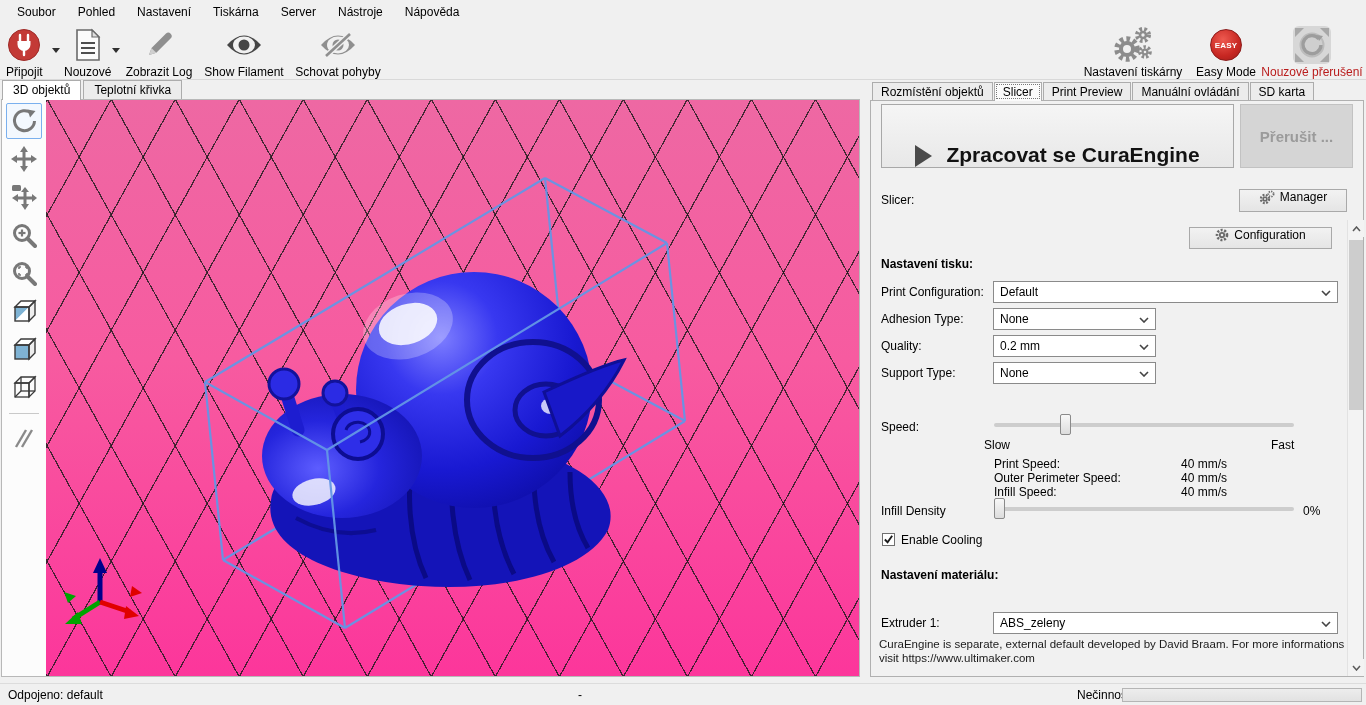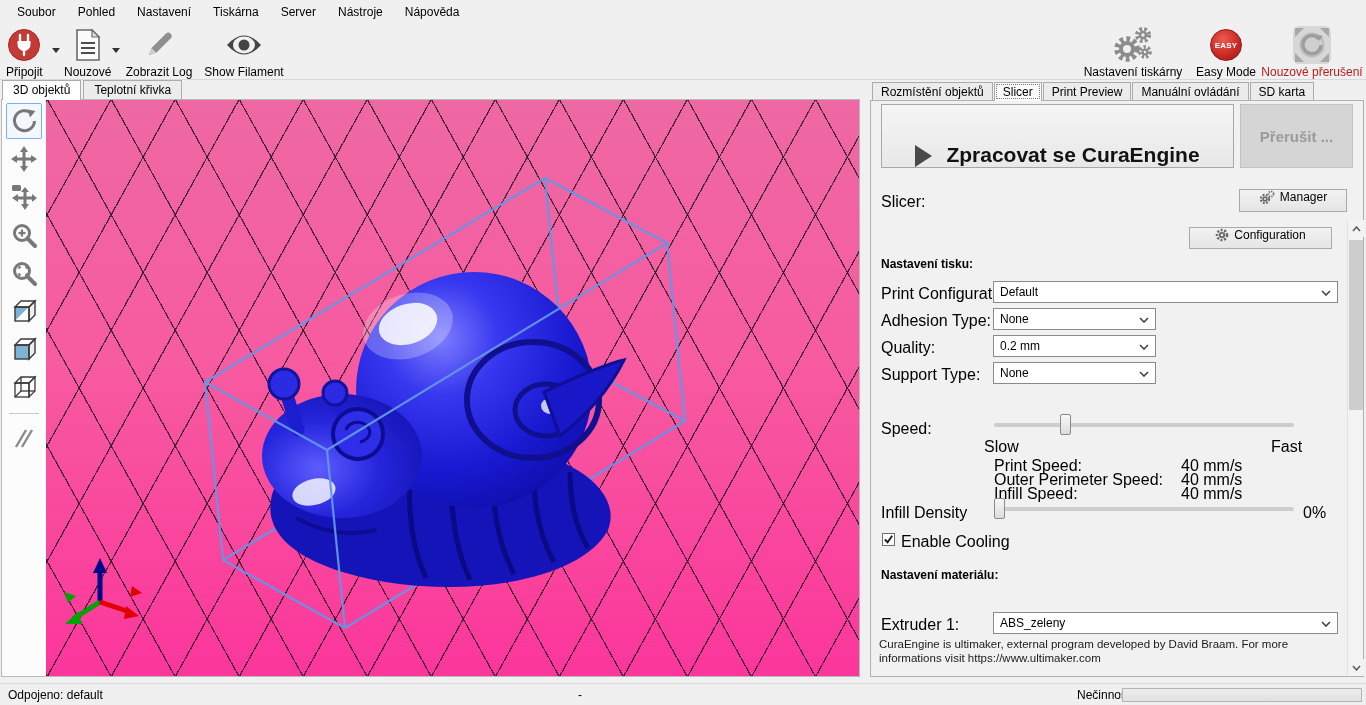--- a/index.html
+++ b/index.html
@@ -37,21 +37,21 @@
       linear-gradient(180deg,#ee68a3 0%, #f75ba0 45%, #fc369b 100%);
   }
   .canvas3d svg { position:absolute; left:0; top:0; }
 
   
   .rtabs { position:absolute; left:872px; top:82px; height:19px; display:flex; z-index:2; }
   .rtab { height:18px; padding:2px 8px 0 8px; border:1px solid #acacac; border-bottom:none; background:#ececec; font-size:12px; margin-right:1px; white-space:nowrap; }
   .rtab.active { background:#fbfbfb; height:19px; outline:1px dotted #777; outline-offset:-3px; }
   .rpane { position:absolute; left:870px; top:100px; width:494px; height:577px; background:#f1f1f1; border:1px solid #b0b0b0; }
   .rpane .abs { position:absolute; }
-  .label { font-size:16px; white-space:nowrap; }
+  .label { font-size:12px; white-space:nowrap; }
   .bold-header { font-weight:bold; font-size:12px; }
 
   .big-btn { position:absolute; left:10px; top:3px; width:353px; height:64px; background:linear-gradient(#f5f5f5,#e8e8e8); border:1px solid #a8a8a8; display:flex; align-items:flex-end; justify-content:center; gap:14px; }
   .big-btn .playtri { width:0; height:0; border-left:17px solid #4a4a4a; border-top:11px solid transparent; border-bottom:11px solid transparent; }
   .big-btn .bigtxt { font-size:21px; font-weight:bold; color:#121212; }
   .kill-btn { position:absolute; left:369px; top:3px; width:113px; height:64px; background:#d5d5d5; border:1px solid #c2c2c2; color:#9b9b9b; font-weight:bold; font-size:15px; display:flex; align-items:center; justify-content:center; }
 
   .dd { position:absolute; height:22px; background:#fff; border:1px solid #8a8a8a; display:flex; align-items:center; padding-left:6px; font-size:12px; }
   .dd .chev { position:absolute; right:6px; top:8px; }
   .wbtn { position:absolute; height:23px; background:linear-gradient(#f2f2f2,#e5e5e5); border:1px solid #a9a9a9; display:flex; justify-content:center; gap:5px; font-size:12px; }
@@ -135,20 +135,32 @@
     <div class="ticon">
       <svg width="38" height="26" viewBox="0 0 38 26">
         <path d="M2 13 Q19 -6 36 13 Q19 32 2 13 z" fill="#454545"></path>
         <ellipse cx="19" cy="13" rx="11" ry="8.5" fill="#f0f0f0"></ellipse>
         <circle cx="19" cy="13" r="5.5" fill="#454545"></circle>
       </svg>
     </div>
     <div class="tlabel">Show Filament</div>
   </div>
 
+  <div class="tool" style="left:290px; width:96px;">
+    <div class="ticon">
+      <svg width="38" height="26" viewBox="0 0 38 26">
+        <path d="M2 13 Q19 -6 36 13 Q19 32 2 13 z" fill="#8f8f8f"></path>
+        <ellipse cx="19" cy="13" rx="11" ry="8.5" fill="#f0f0f0"></ellipse>
+        <circle cx="19" cy="13" r="5.5" fill="#8f8f8f"></circle>
+        <line x1="7" y1="24" x2="31" y2="2" stroke="#f0f0f0" stroke-width="5.5"></line>
+        <line x1="7" y1="24" x2="31" y2="2" stroke="#8f8f8f" stroke-width="2.6"></line>
+      </svg>
+    </div>
+    <div class="tlabel">Schovat pohyby</div>
+  </div>
 
   <div class="tool" style="left:1080px; width:106px;">
     <div class="ticon">
       <svg width="44" height="38" viewBox="0 0 44 38">
         <circle cx="16" cy="23" r="10" fill="none" stroke="#8c8c8c" stroke-width="5.5" stroke-dasharray="3.6 3"></circle>
         <circle cx="16" cy="23" r="6" fill="none" stroke="#8c8c8c" stroke-width="4"></circle>
         <circle cx="32" cy="9" r="6" fill="none" stroke="#8c8c8c" stroke-width="4" stroke-dasharray="2.6 2.2"></circle>
         <circle cx="32" cy="9" r="3" fill="none" stroke="#8c8c8c" stroke-width="2.6"></circle>
         <circle cx="34" cy="26" r="5" fill="none" stroke="#8c8c8c" stroke-width="3.6" stroke-dasharray="2.3 2"></circle>
         <circle cx="34" cy="26" r="2.4" fill="none" stroke="#8c8c8c" stroke-width="2.2"></circle>
@@ -454,21 +466,21 @@
   <div class="abs bold-header" style="left:10px; top:467px;">Nastavení materiálu:</div>
 
   <div class="abs label" style="left:10px; top:515px;">Extruder 1:</div>
   <div class="dd" style="left:122px; top:511px; width:345px;">
     <span>ABS_zeleny</span>
     <svg class="chev" width="10" height="6">
         <polyline points="1,1 5,5 9,1" fill="none" stroke="#444" stroke-width="1.6"></polyline>
       </svg>
   </div>
 
-  <div class="footer-note">CuraEngine is ultimaker, external program developed by David Braam. For more informations visit https://www.ultimaker.com</div>
+  <div class="footer-note">CuraEngine is separate, external default developed by David Braam. For more informations visit https://www.ultimaker.com</div>
 
   <div class="vscroll">
     <div class="varrow" style="top:0;">
       <svg width="9" height="6">
           <polyline points="1,5 4.5,1 8,5" fill="none" stroke="#5a5a5a" stroke-width="1.5"></polyline>
         </svg>
     </div>
     <div class="vthumb"></div>
     <div class="varrow" style="bottom:0; top:auto;">
       <svg width="9" height="6">

